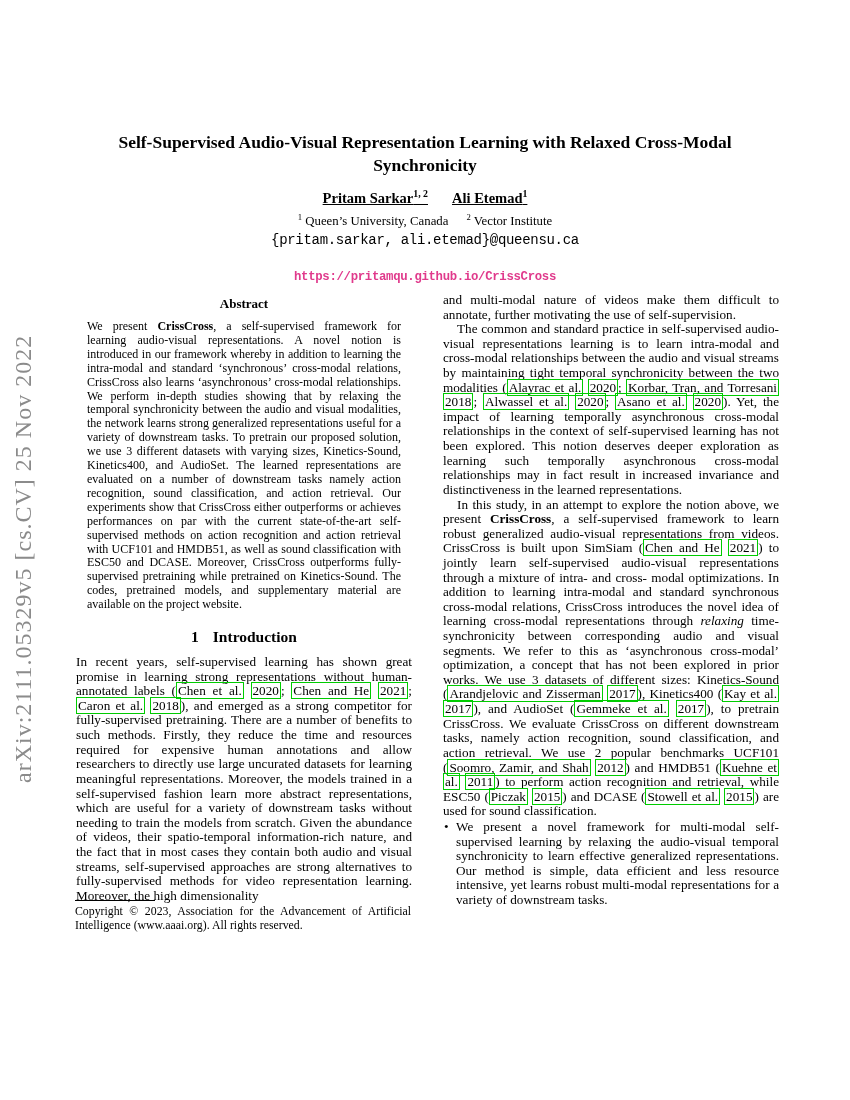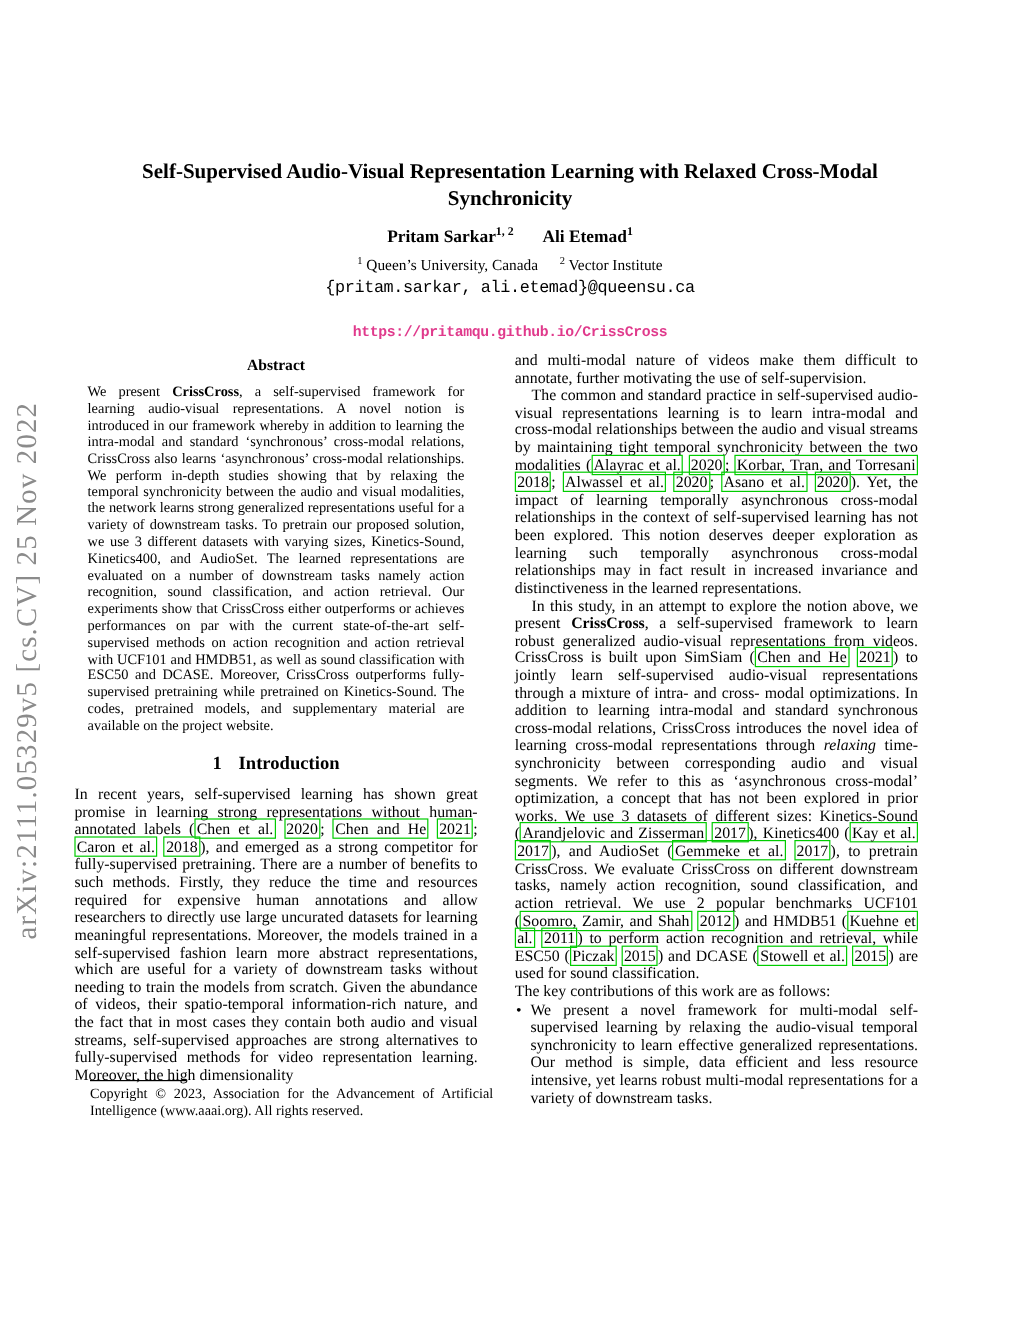--- a/index.html
+++ b/index.html
@@ -30,42 +30,42 @@
     color:var(--margin_gray);
     text-align:center;
     white-space:nowrap;
   }
   
   .header{position:absolute;top:131px;left:0;width:100%;text-align:center;}
   .title{
     font-size:17.5px;font-weight:bold;line-height:1.3;
     max-width:690px;margin:0 auto;
   }
-  .authors{margin-top:13px;font-size:14.5px;font-weight:bold;}
+  .authors{margin-top:13px;font-size:14.5px;font-weight:bold;text-decoration:underline;}
   .author-gap{display:inline-block;width:24px;}
   sup{font-size:68%;vertical-align:super;line-height:0;}
   .affiliations{margin-top:7px;font-size:12.8px;}
   .affil-gap{display:inline-block;width:18px;}
   .email{
     margin-top:3px;font-size:14px;
     font-family:Liberation Mono, monospace;
     letter-spacing:-0.3px;
   }
   .project-url{
     display:inline-block;margin-top:4px;
     font-size:12.3px;font-weight:bold;
     font-family:"Liberation Mono", monospace;
     color:var(--link_pink);
     text-decoration:none;
     letter-spacing:-0.3px;
     cursor:pointer;
   }
   
   .columns{
-    position:absolute;top:293px;left:62px;width:703px;
+    position:absolute;top:293px;left:76px;width:703px;
     display:grid;grid-template-columns:336px 336px;column-gap:31px;
   }
   .abstract-heading{
     text-align:center;font-size:13px;font-weight:bold;margin:3px 0 8px;
   }
   .abstract-body{
     font-size:12px;line-height:1.16;text-align:justify;
     margin:0;padding:0 11px;
   }
   .section-heading{
@@ -134,21 +134,20 @@
         <span>1</span><span class="secgap"></span><span>Introduction</span>
       </h2>
 
       <p class="body"><span>In recent years, self-supervised learning has shown great promise in learning strong representations without human-annotated labels (</span><span class="seg-cite">Chen et al.</span><span> </span><span class="seg-cite">2020</span><span>; </span><span class="seg-cite">Chen and He</span><span> </span><span class="seg-cite">2021</span><span>; </span><span class="seg-cite">Caron et al.</span><span> </span><span class="seg-cite">2018</span><span>), and emerged as a strong competitor for fully-supervised pretraining. There are a number of benefits to such methods. Firstly, they reduce the time and resources required for expensive human annotations and allow researchers to directly use large uncurated datasets for learning meaningful representations. Moreover, the models trained in a self-supervised fashion learn more abstract representations, which are useful for a variety of downstream tasks without needing to train the models from scratch. Given the abundance of videos, their spatio-temporal information-rich nature, and the fact that in most cases they contain both audio and visual streams, self-supervised approaches are strong alternatives to fully-supervised methods for video representation learning. Moreover, the high dimensionality</span></p>
     </section>
 
     <section class="col-right">
       <p class="body"><span>and multi-modal nature of videos make them difficult to annotate, further motivating the use of self-supervision.</span></p>
       <p class="body indent"><span>The common and standard practice in self-supervised audio-visual representations learning is to learn intra-modal and cross-modal relationships between the audio and visual streams by maintaining tight temporal synchronicity between the two modalities (</span><span class="seg-cite">Alayrac et al.</span><span> </span><span class="seg-cite">2020</span><span>; </span><span class="seg-cite">Korbar, Tran, and Torresani</span><span> </span><span class="seg-cite">2018</span><span>; </span><span class="seg-cite">Alwassel et al.</span><span> </span><span class="seg-cite">2020</span><span>; </span><span class="seg-cite">Asano et al.</span><span> </span><span class="seg-cite">2020</span><span>). Yet, the impact of learning temporally asynchronous cross-modal relationships in the context of self-supervised learning has not been explored. This notion deserves deeper exploration as learning such temporally asynchronous cross-modal relationships may in fact result in increased invariance and distinctiveness in the learned representations.</span></p>
       <p class="body indent"><span>In this study, in an attempt to explore the notion above, we present </span><span class="seg-b">CrissCross</span><span>, a self-supervised framework to learn robust generalized audio-visual representations from videos. CrissCross is built upon SimSiam (</span><span class="seg-cite">Chen and He</span><span> </span><span class="seg-cite">2021</span><span>) to jointly learn self-supervised audio-visual representations through a mixture of intra- and cross- modal optimizations. In addition to learning intra-modal and standard synchronous cross-modal relations, CrissCross introduces the novel idea of learning cross-modal representations through </span><span class="seg-i">relaxing</span><span> time-synchronicity between corresponding audio and visual segments. We refer to this as ‘asynchronous cross-modal’ optimization, a concept that has not been explored in prior works. We use 3 datasets of different sizes: Kinetics-Sound (</span><span class="seg-cite">Arandjelovic and Zisserman</span><span> </span><span class="seg-cite">2017</span><span>), Kinetics400 (</span><span class="seg-cite">Kay et al.</span><span> </span><span class="seg-cite">2017</span><span>), and AudioSet (</span><span class="seg-cite">Gemmeke et al.</span><span> </span><span class="seg-cite">2017</span><span>), to pretrain CrissCross. We evaluate CrissCross on different downstream tasks, namely action recognition, sound classification, and action retrieval. We use 2 popular benchmarks UCF101 (</span><span class="seg-cite">Soomro, Zamir, and Shah</span><span> </span><span class="seg-cite">2012</span><span>) and HMDB51 (</span><span class="seg-cite">Kuehne et al.</span><span> </span><span class="seg-cite">2011</span><span>) to perform action recognition and retrieval, while ESC50 (</span><span class="seg-cite">Piczak</span><span> </span><span class="seg-cite">2015</span><span>) and DCASE (</span><span class="seg-cite">Stowell et al.</span><span> </span><span class="seg-cite">2015</span><span>) are used for sound classification.</span></p>
-      <p class="body">The key contributions of this work are as follows:</p>
       <ul class="contributions">
         <li><span>We present a novel framework for multi-modal self-supervised learning by relaxing the audio-visual temporal synchronicity to learn effective generalized representations. Our method is simple, data efficient and less resource intensive, yet learns robust multi-modal representations for a variety of downstream tasks.</span></li>
       </ul>
     </section>
 
   </div>
 
   <footer class="footnote">
     <div class="footnote-rule"></div>
     <p>Copyright © 2023, Association for the Advancement of Artificial Intelligence (www.aaai.org). All rights reserved.</p>

